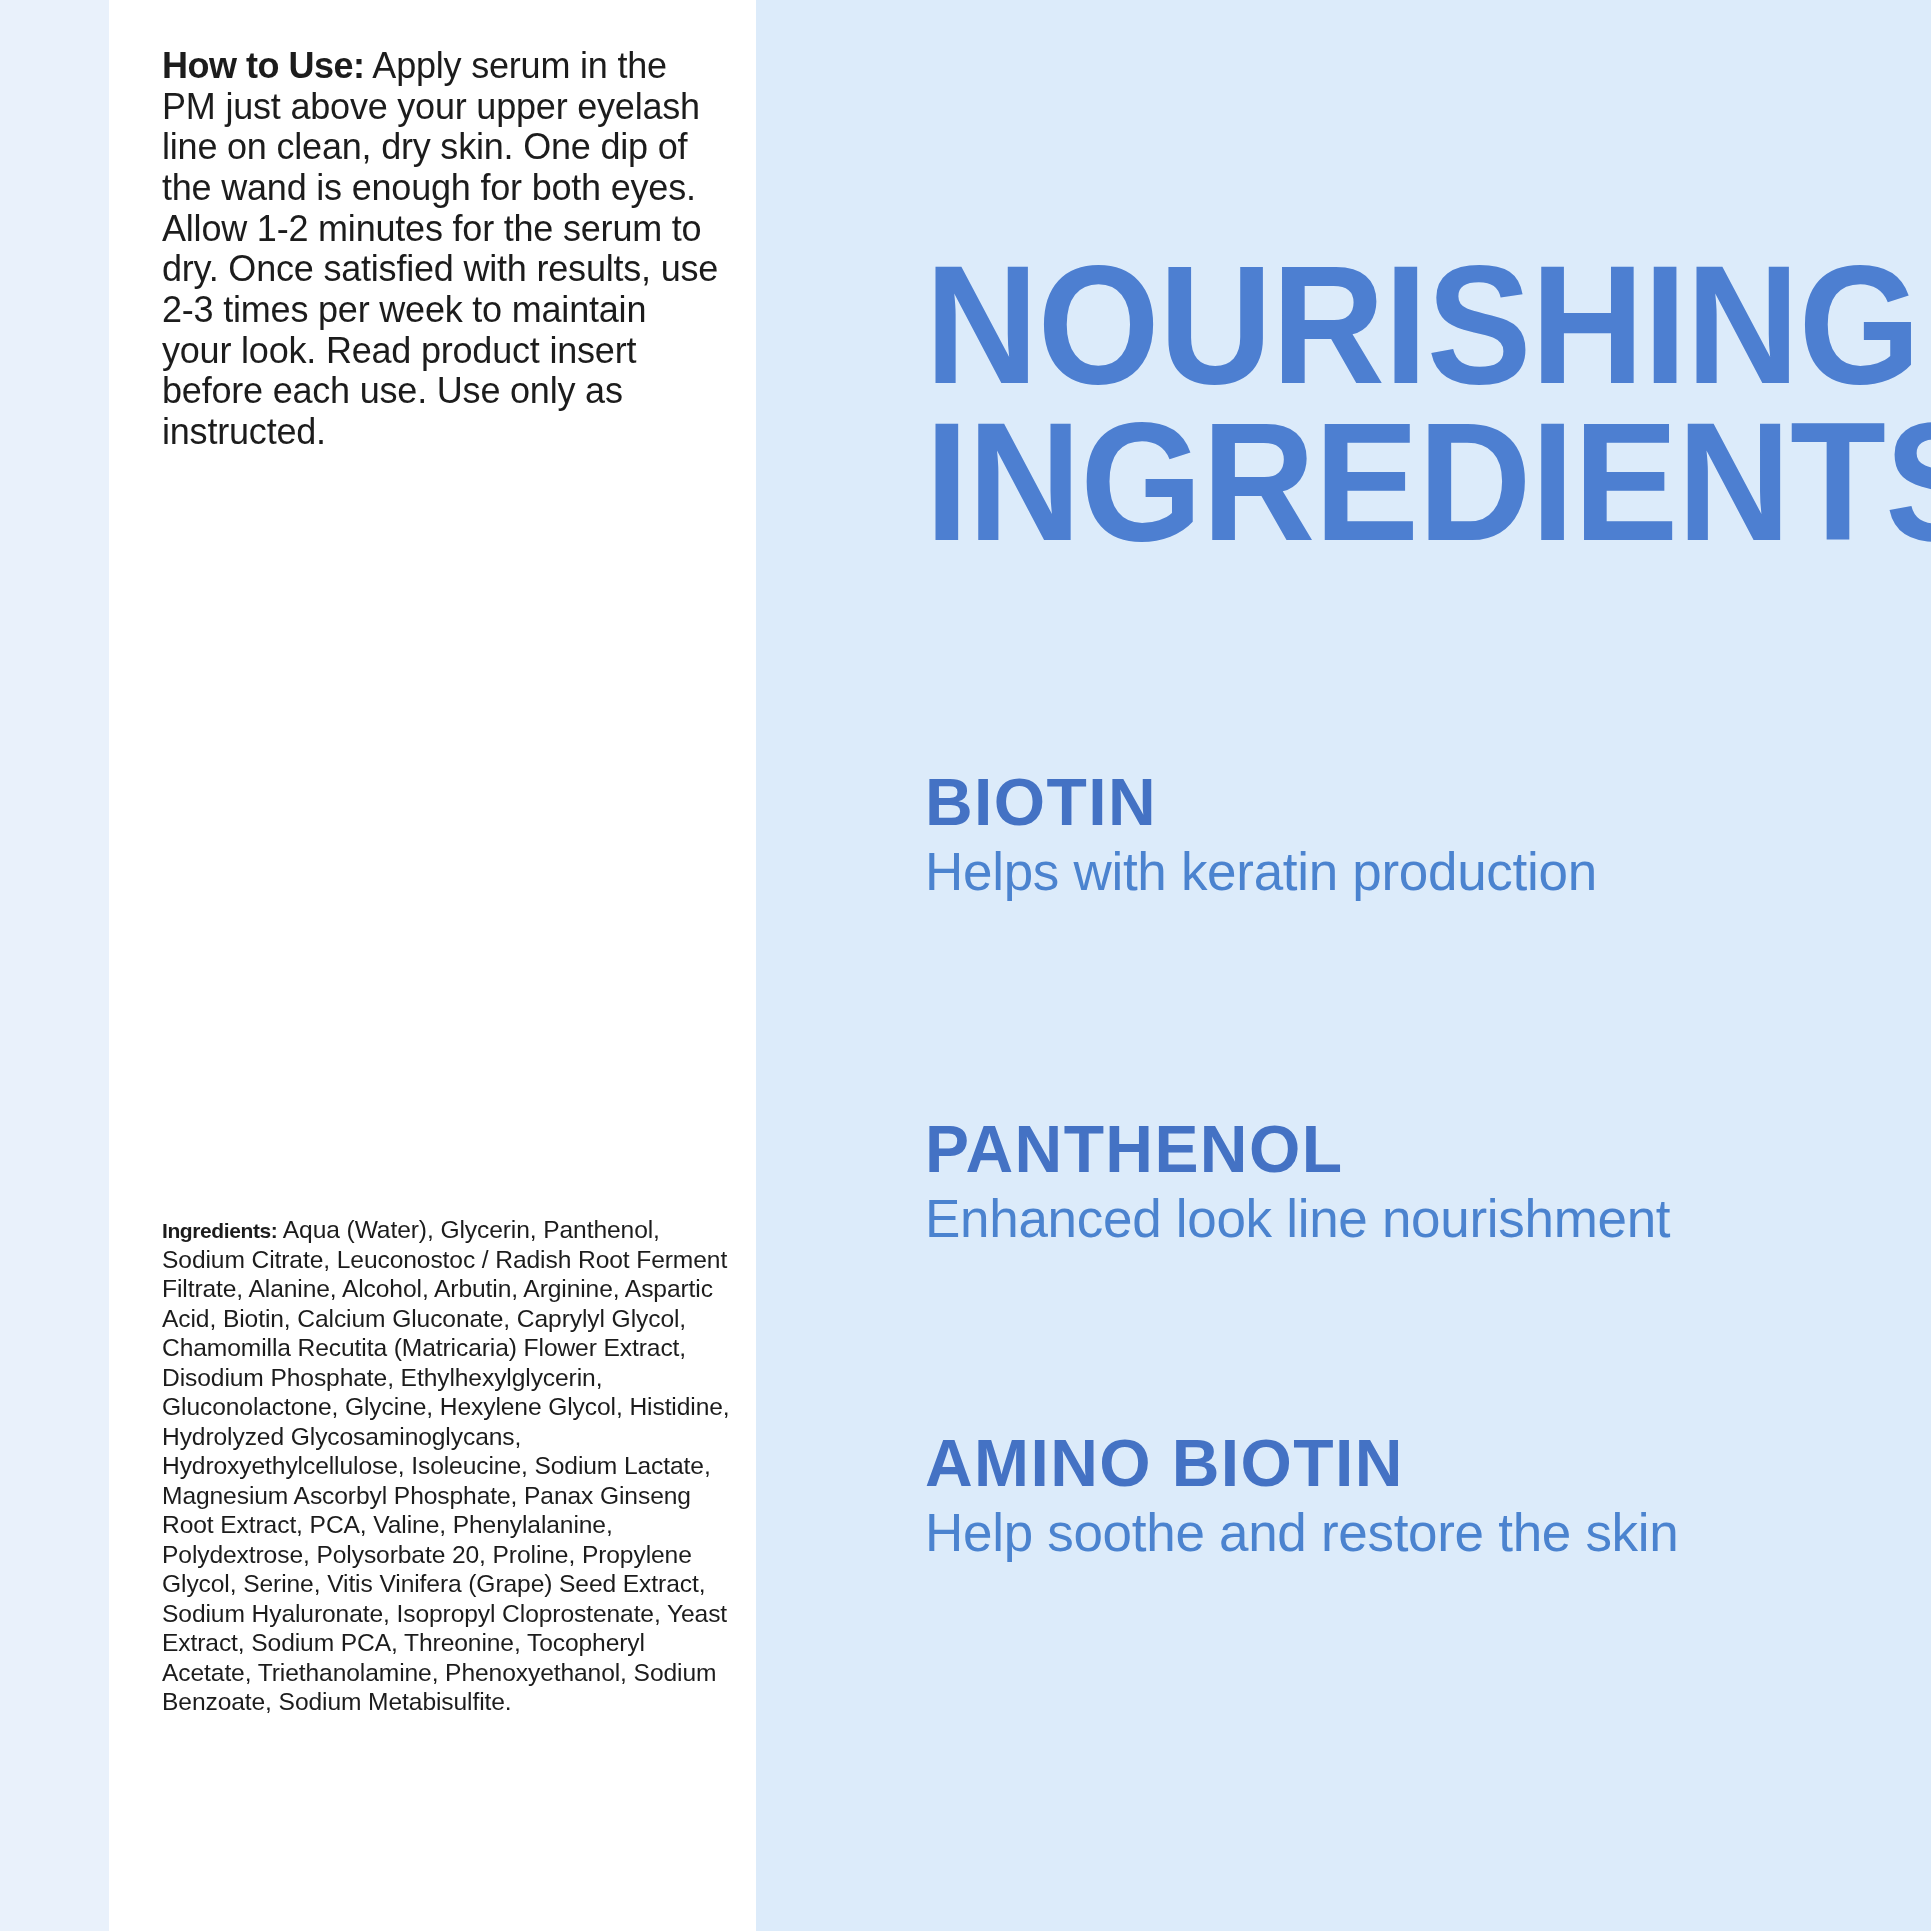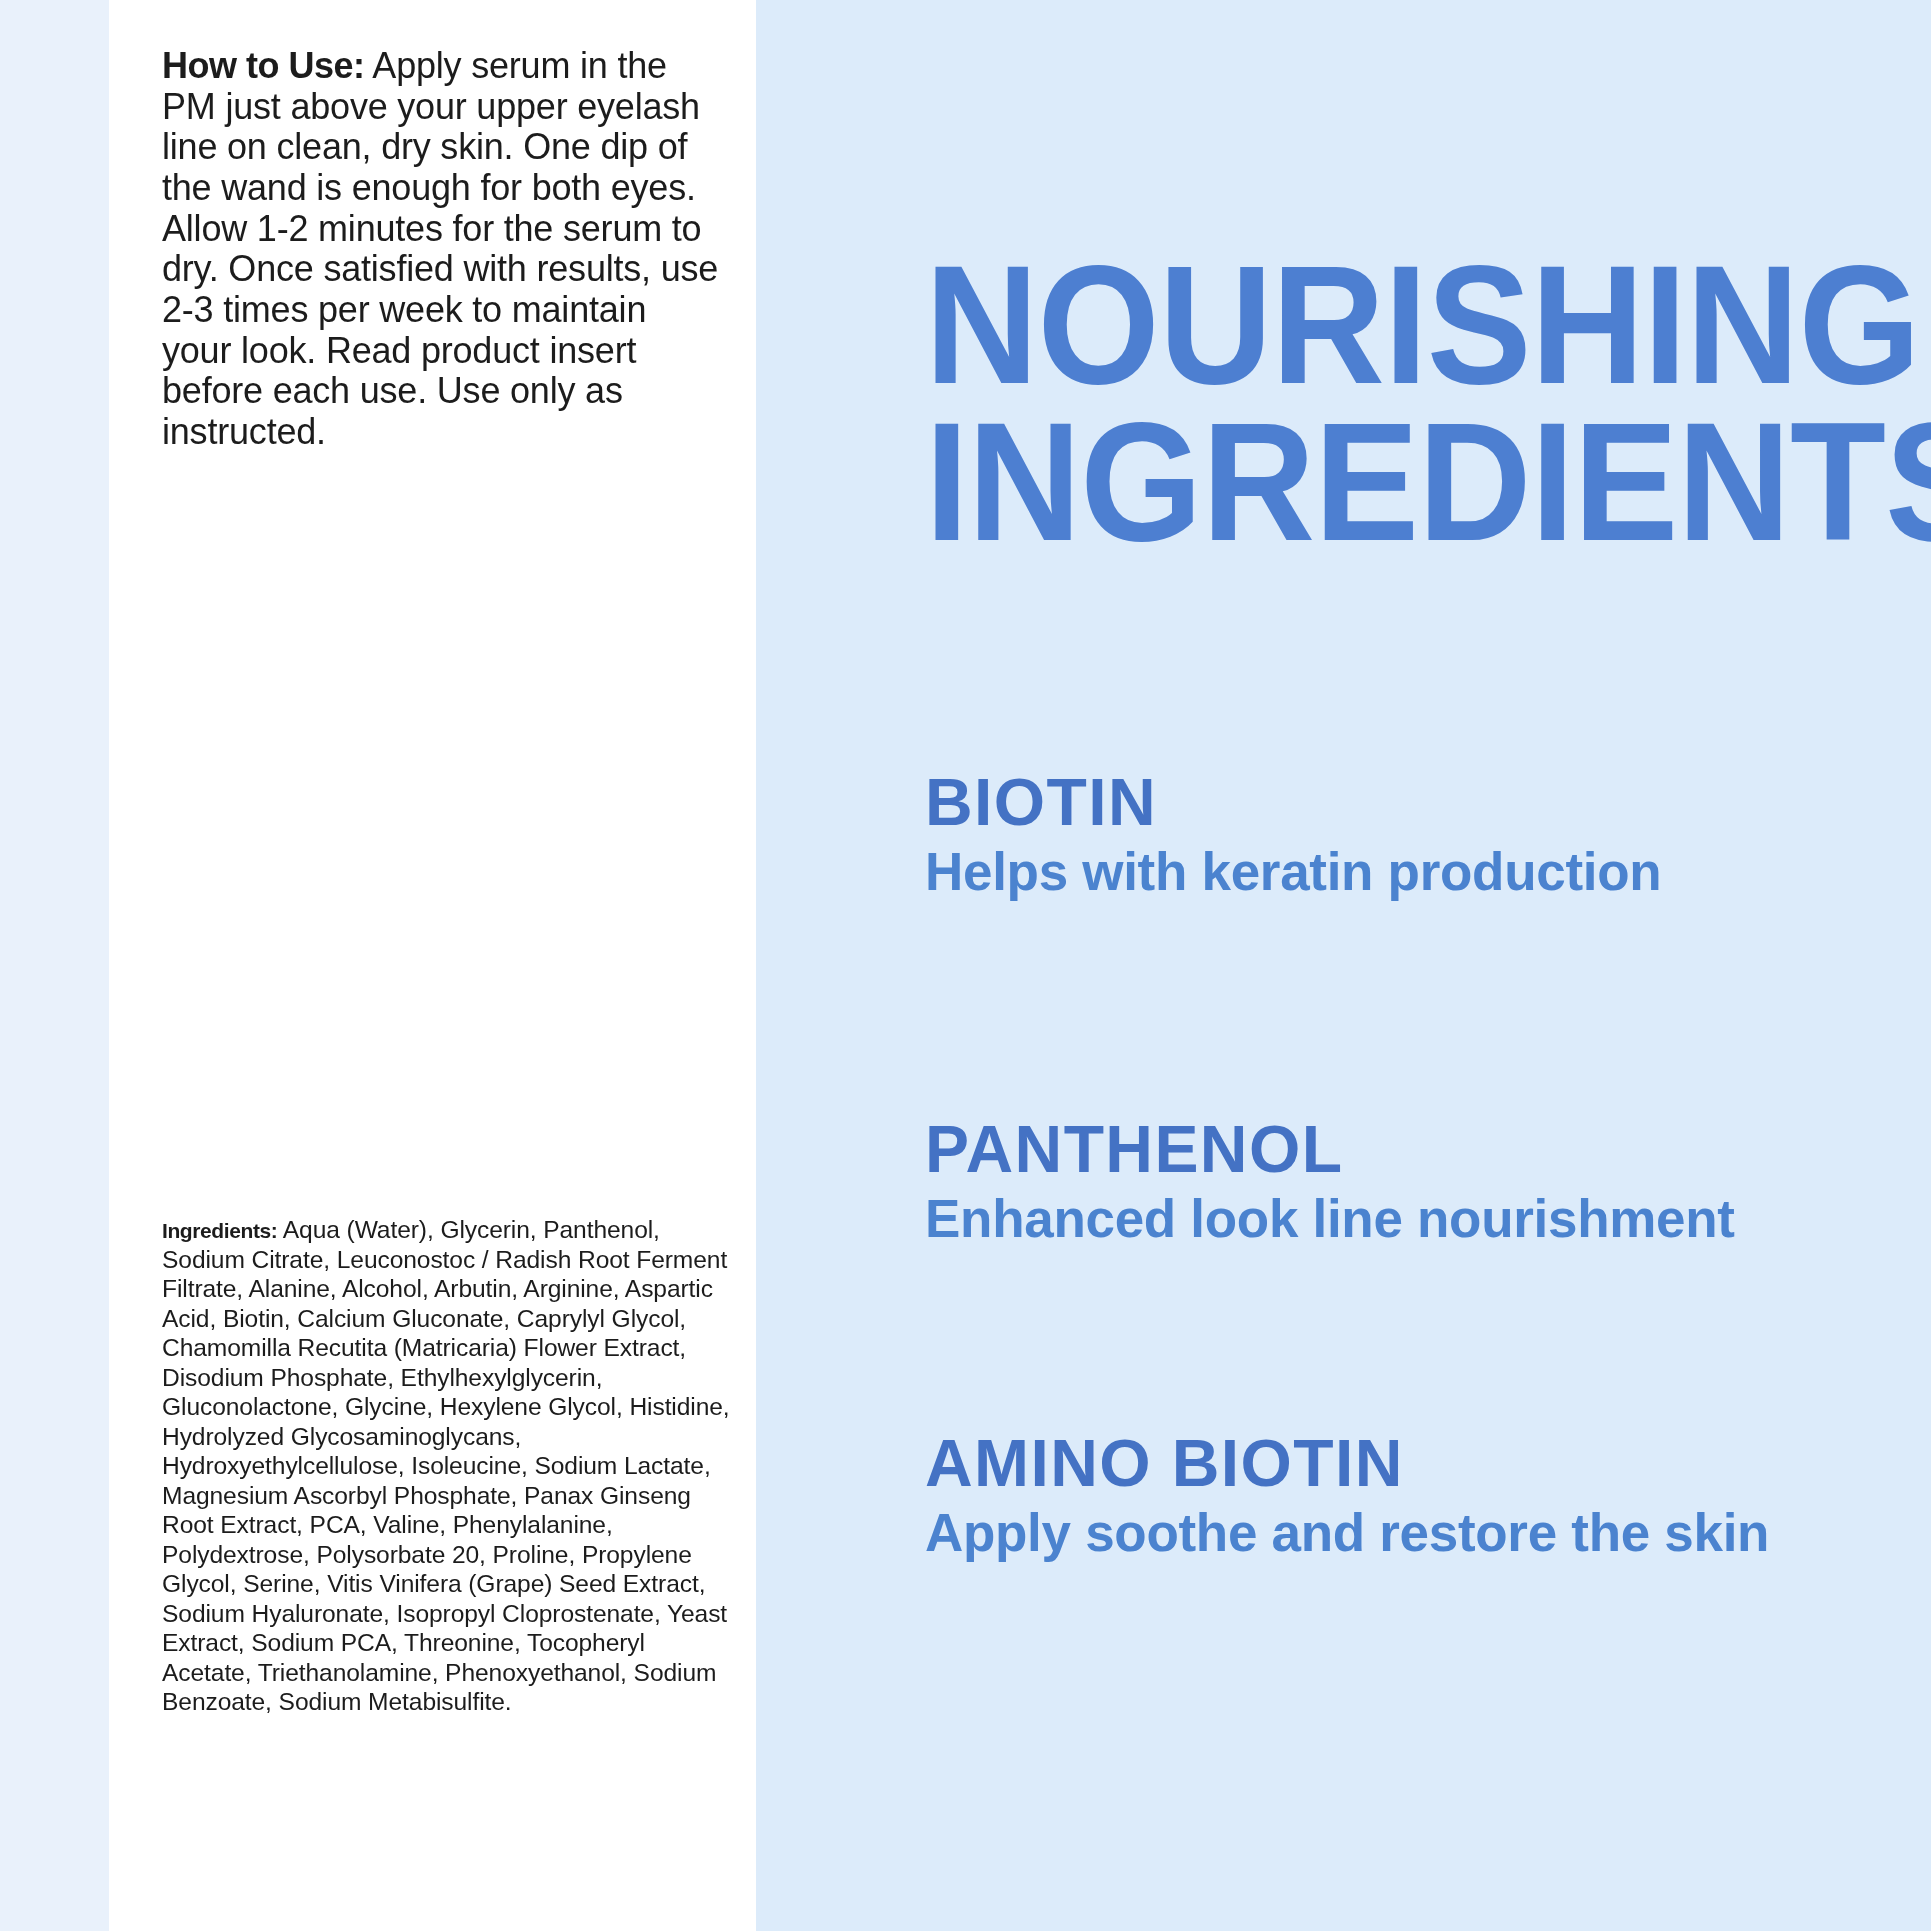--- a/index.html
+++ b/index.html
@@ -105,21 +105,21 @@
     font-size: 66px;
     letter-spacing: 1.4px;
     line-height: 1.05;
     margin: 0 0 5.8px 0;
   }
   .ing-desc {
     color: #4b83cf;
     font-size: 53px;
     line-height: 1.08;
     letter-spacing: -0.3px;
-    font-weight: 700;
+    font-weight: 400;
   }
   #block-biotin { top: 768px; }
   #block-panthenol { top: 1115px; }
   #block-amino { top: 1429px; }
 </style>
 </head>
 <body>
 
 <div class="page">
 
@@ -151,19 +151,19 @@
       <div class="ing-desc">Helps with keratin production</div>
     </div>
 
     <div class="ing-block" id="block-panthenol">
       <div class="ing-title">PANTHENOL</div>
       <div class="ing-desc">Enhanced look line nourishment</div>
     </div>
 
     <div class="ing-block" id="block-amino">
       <div class="ing-title">AMINO BIOTIN</div>
-      <div class="ing-desc">Apply soothe and restore the skin</div>
+      <div class="ing-desc">Help soothe and restore the skin</div>
     </div>
 
   </div>
 
 </div>
 
 
 </body></html>

